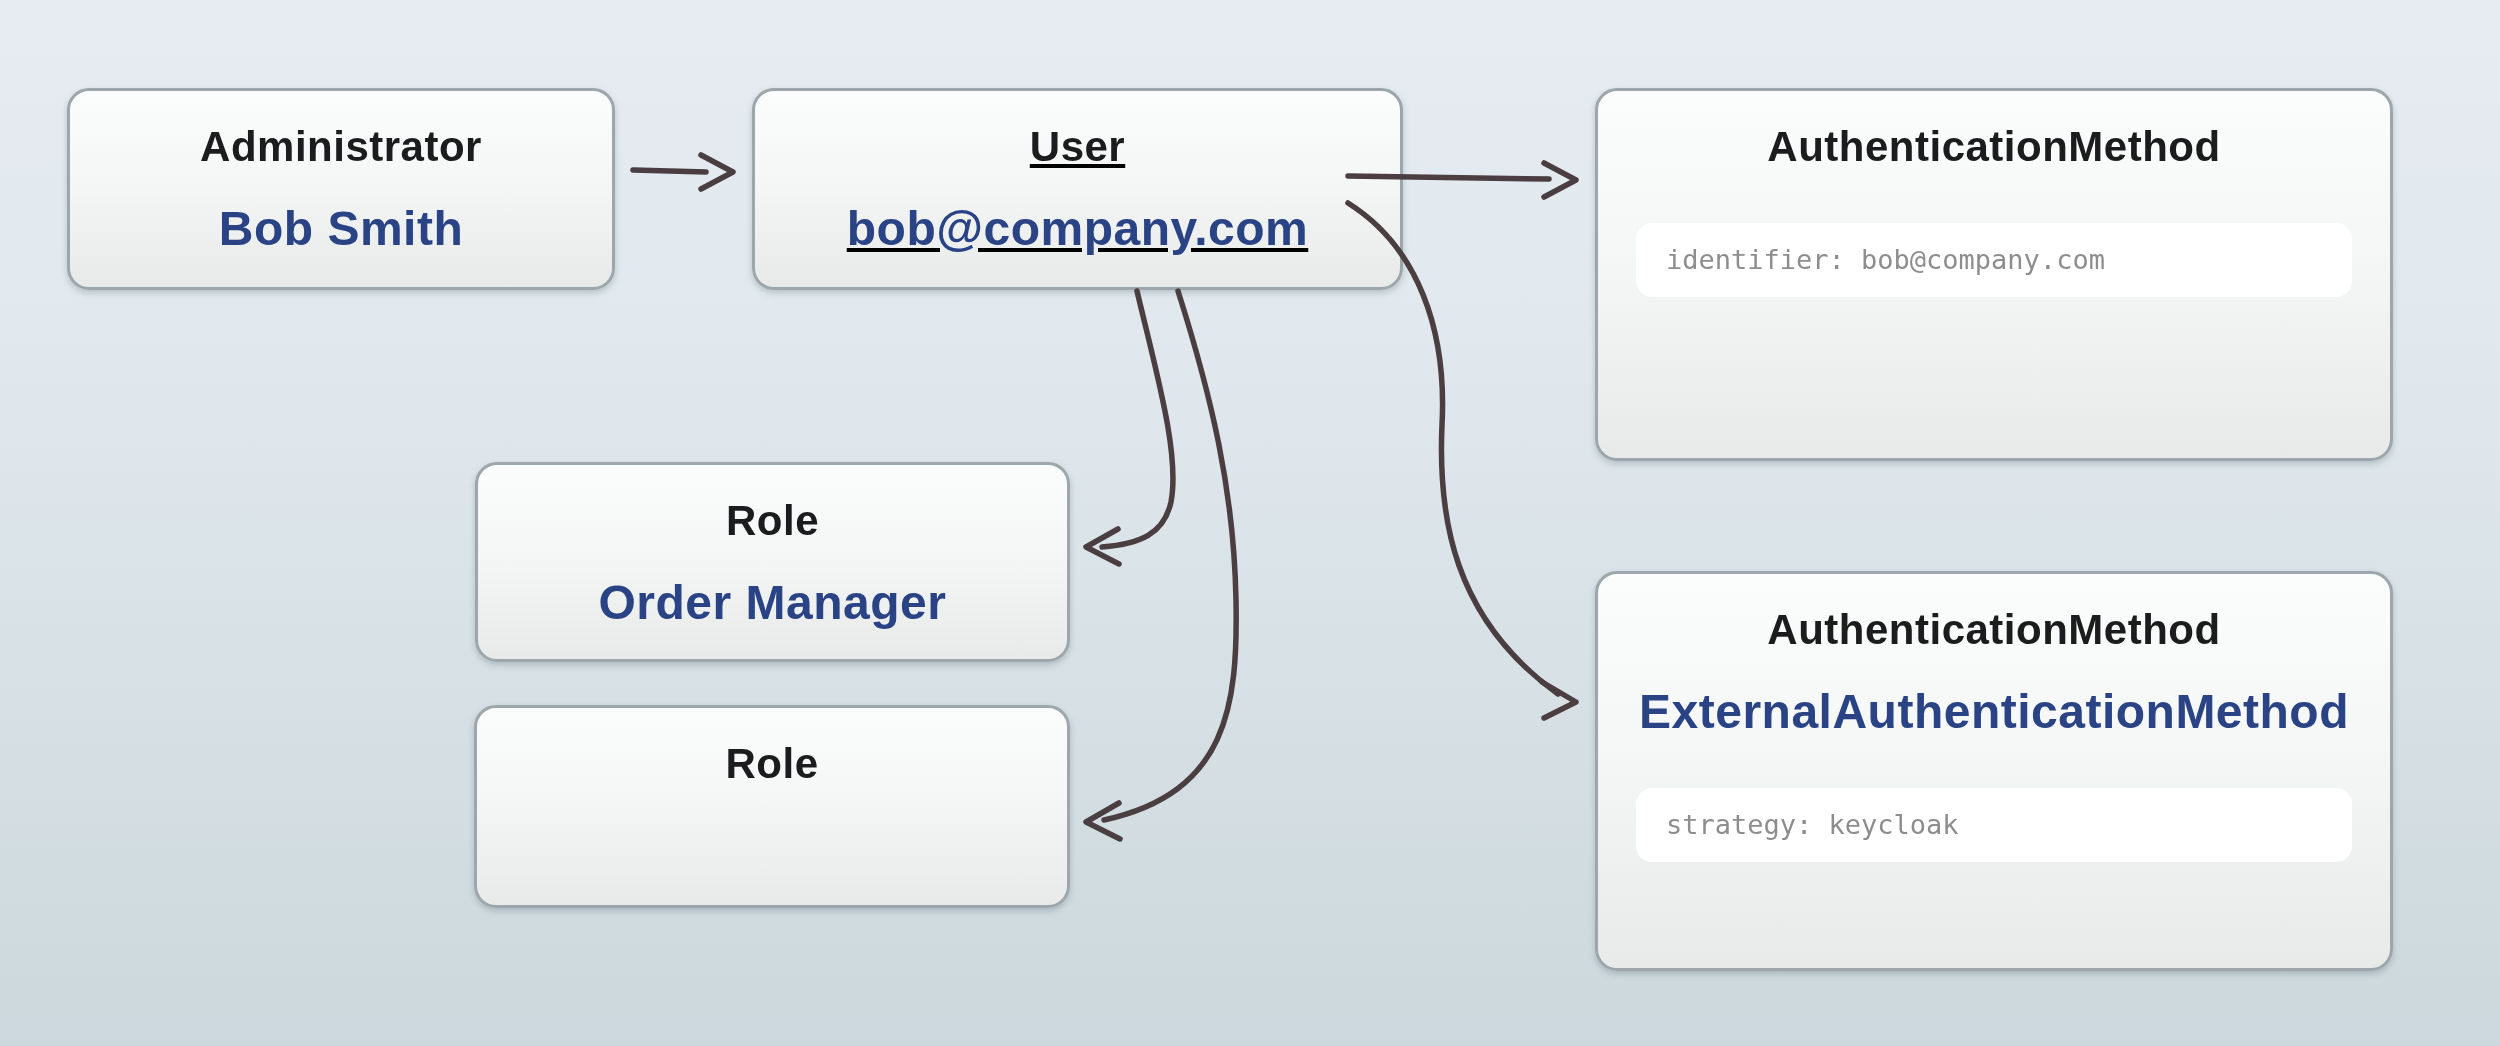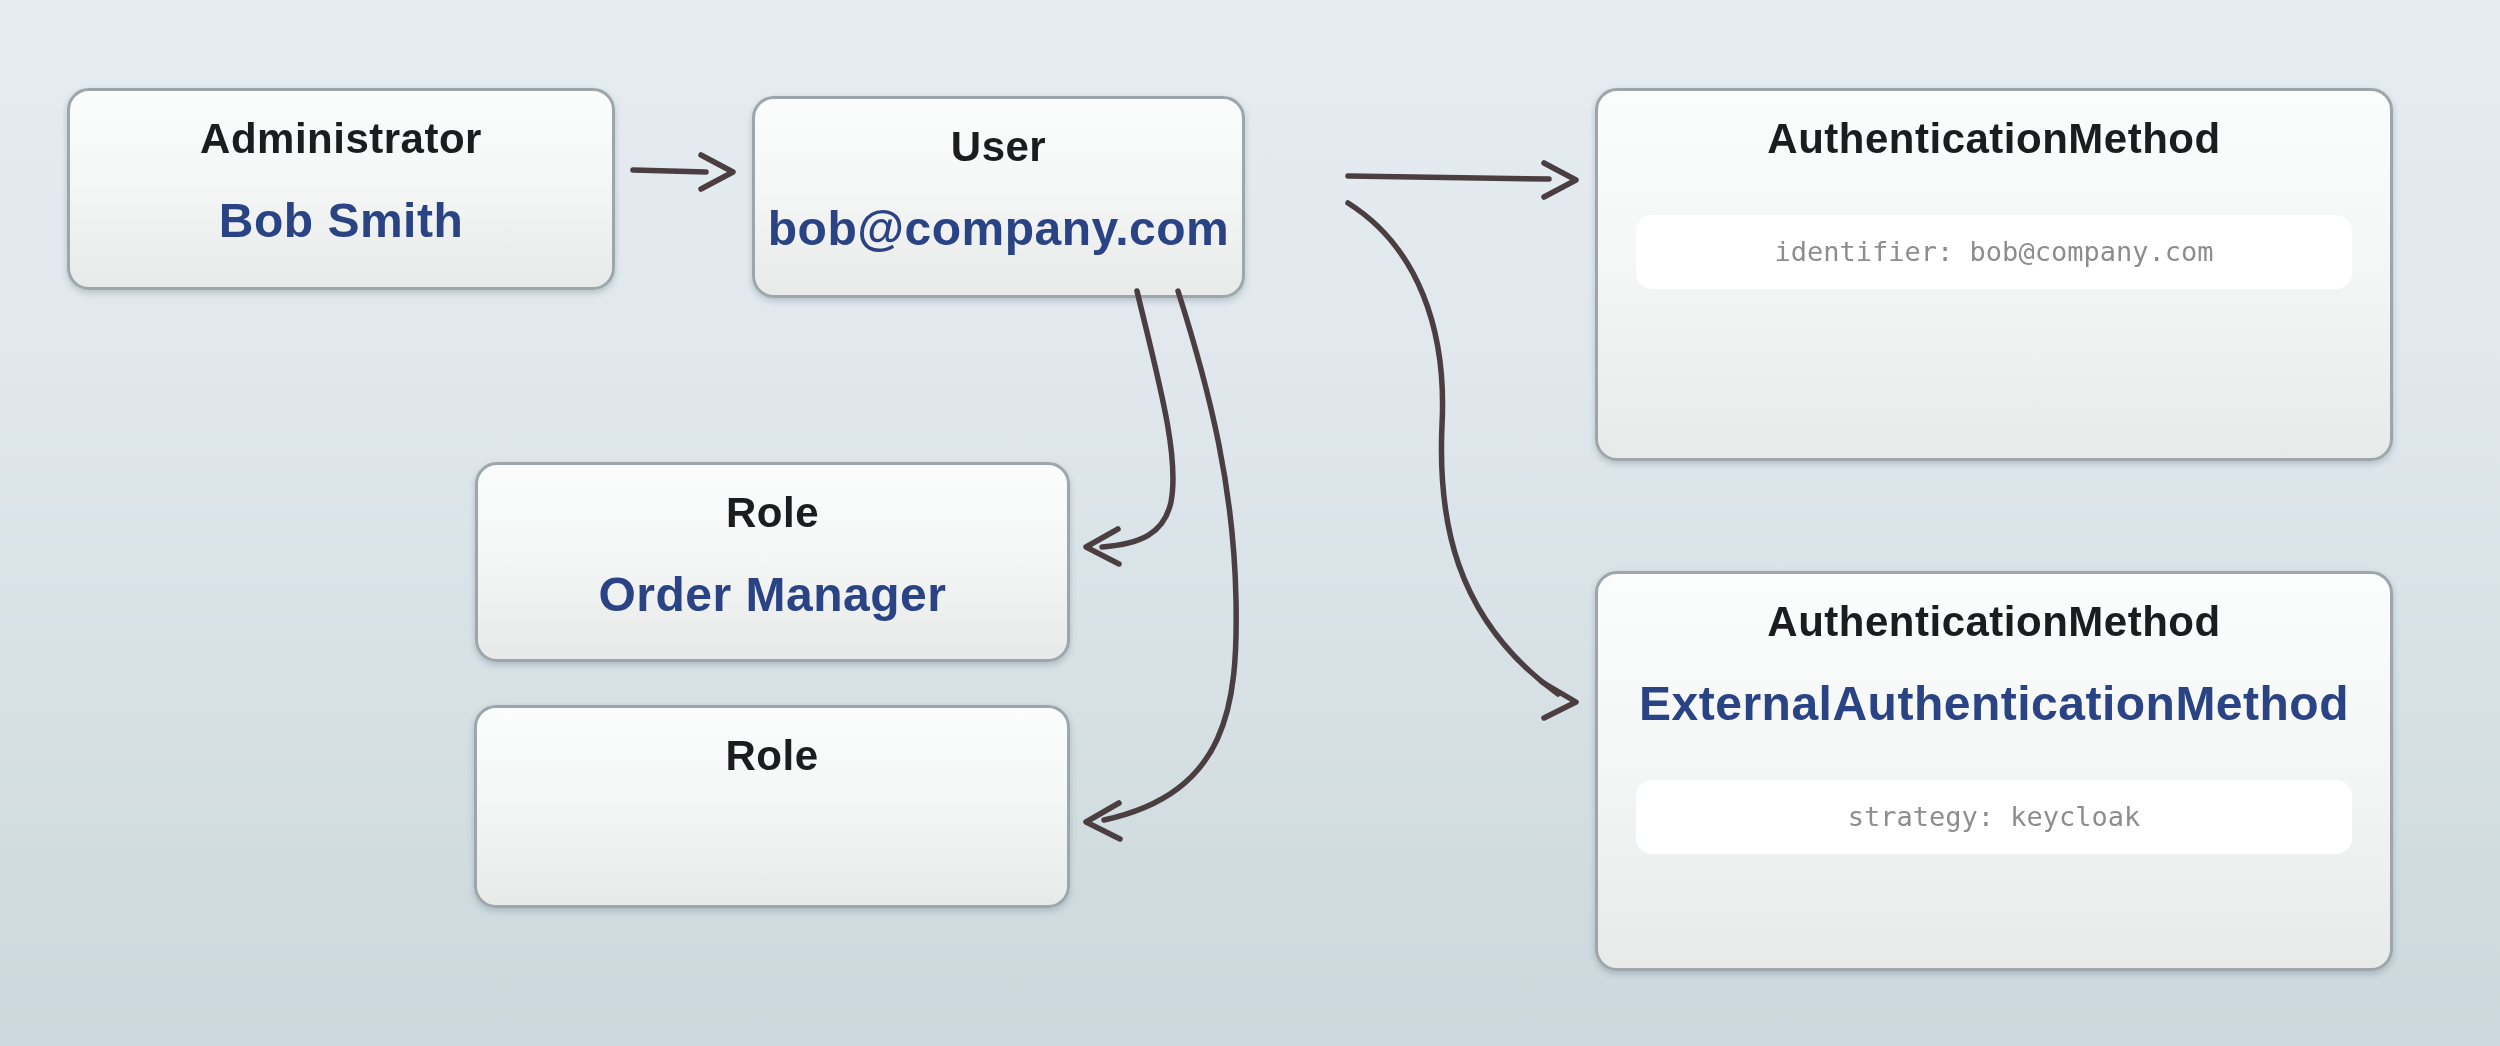--- a/index.html
+++ b/index.html
@@ -21,21 +21,21 @@
     height: 1046px;
     pointer-events: none;
   }
   .node {
     position: absolute;
     box-sizing: border-box;
     border: 3px solid #9ca6ab;
     border-radius: 22px;
     background: linear-gradient(180deg, #fbfcfc 0%, #f5f6f6 45%, #e8eaea 100%);
     box-shadow: 0 3px 6px rgba(70, 90, 100, 0.28);
-    padding-top: 22px;
+    padding-top: 30px;
     text-align: center;
   }
   .node-title {
     font-size: 42px;
     font-weight: bold;
     color: #1c1c1e;
     line-height: 52px;
     letter-spacing: 0.5px;
   }
   .node-subtitle {
@@ -44,31 +44,31 @@
     color: #2a4385;
     line-height: 52px;
     margin-top: 30px;
     letter-spacing: 0.5px;
   }
   .attr-panel {
     margin: 50px 38px 0 38px;
     background: #ffffff;
     border-radius: 16px;
     padding: 12px 30px;
-    text-align: center;
+    text-align: left;
   }
   .attr-line {
     font-family: "DejaVu Sans Mono", monospace;
     font-size: 27px;
     line-height: 50px;
     color: #8d8d8f;
     white-space: pre;
   }
   #node-administrator  { left: 67px;   top: 88px;  width: 548px; height: 202px; }
-  #node-user           { left: 752px;  top: 96px;  width: 493px; height: 202px; }
+  #node-user           { left: 752px;  top: 88px;  width: 651px; height: 202px; text-decoration: underline; }
   #node-native-auth    { left: 1595px; top: 88px;  width: 798px; height: 373px; }
   #node-role-order     { left: 475px;  top: 462px; width: 595px; height: 200px; }
   #node-role-customer  { left: 474px;  top: 705px; width: 596px; height: 203px; }
   #node-external-auth  { left: 1595px; top: 571px; width: 798px; height: 400px; }
 </style>
 </head>
 <body>
 
 <div>
 

